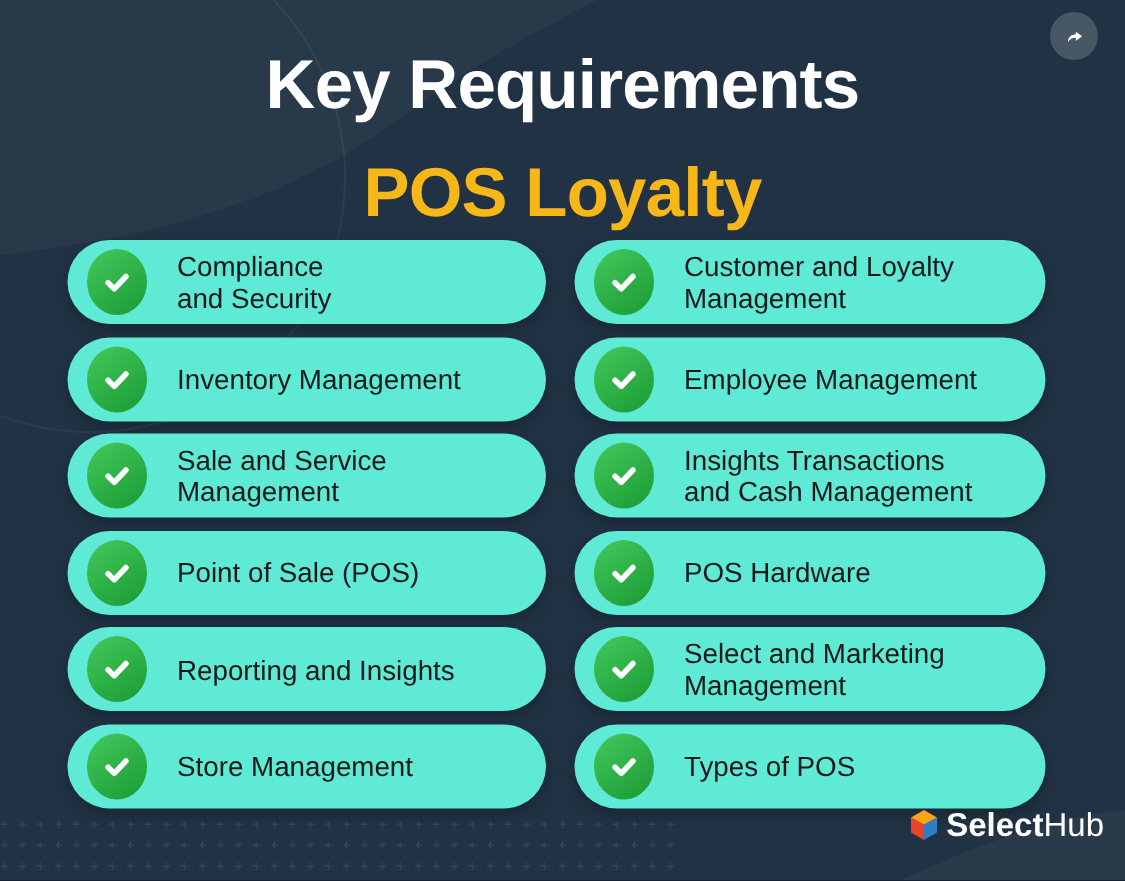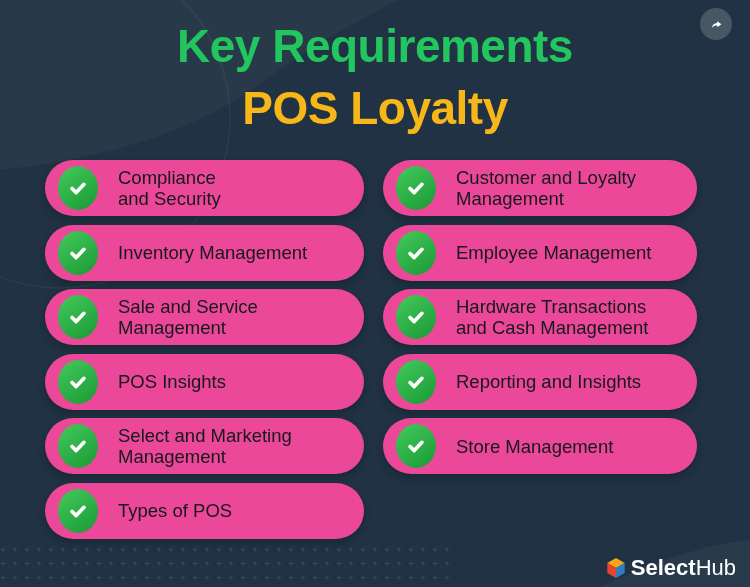--- a/index.html
+++ b/index.html
@@ -18,26 +18,26 @@
     pointer-events: none;
   }
   .header {
     position: absolute;
     top: 12px;
     left: 0;
     width: 100%;
     text-align: center;
   }
   .title {
-    margin: 6px;
+    margin: 16px;
     font-size: 46px;
     line-height: 56px;
     font-weight: 800;
     letter-spacing: -0.5px;
-    color: #22c55e;
+    color: #ffffff;
   }
   .subtitle {
     margin: 0;
     font-size: 46px;
     line-height: 56px;
     font-weight: 800;
     letter-spacing: -0.5px;
     color: #F8B719;
   }
   .share-btn {
@@ -59,21 +59,21 @@
     position: absolute;
     left: 45px;
     top: 160px;
     display: grid;
     grid-template-columns: 319px 314px;
     column-gap: 19px;
     row-gap: 8.6px;
     grid-auto-rows: 56px;
   }
   .card {
-    background: #ec4899;
+    background: #5eead4;
     border-radius: 28px;
     display: flex;
     align-items: center;
     box-shadow: 0 4px 9px rgba(0,0,0,0.22);
   }
   .check-circle {
     flex: none;
     width: 40px;
     height: 44px;
     margin-left: 13px;
@@ -87,21 +87,21 @@
     margin-left: 20px;
     margin-right: 10px;
     font-size: 18.5px;
     line-height: 21.5px;
     color: #15181c;
     white-space: pre-line;
   }
   .footer {
     position: absolute;
     right: 14px;
-    bottom: 8px;
+    bottom: 26px;
     display: flex;
     align-items: center;
     gap: 6px;
   }
   .brand-text {
     color: #ffffff;
     font-size: 22px;
     line-height: 22px;
   }
   .brand-bold { font-weight: 700; }
@@ -186,32 +186,40 @@
       <span class="card-label">Sale and Service
 Management</span>
     </div>
 
     <div class="card">
       <span class="check-circle">
         <svg width="22" height="22" viewBox="0 0 24 24">
             <path d="M5.5 12.5 L10 17 L18.5 8" fill="none" stroke="#ffffff" stroke-width="4" stroke-linecap="round" stroke-linejoin="round"></path>
           </svg>
       </span>
-      <span class="card-label">Hardware Transactions
+      <span class="card-label">Insights Transactions
 and Cash Management</span>
     </div>
 
-
-    <div class="card">
-      <span class="check-circle">
-        <svg width="22" height="22" viewBox="0 0 24 24">
-            <path d="M5.5 12.5 L10 17 L18.5 8" fill="none" stroke="#ffffff" stroke-width="4" stroke-linecap="round" stroke-linejoin="round"></path>
-          </svg>
-      </span>
-      <span class="card-label">POS Insights</span>
+    <div class="card">
+      <span class="check-circle">
+        <svg width="22" height="22" viewBox="0 0 24 24">
+            <path d="M5.5 12.5 L10 17 L18.5 8" fill="none" stroke="#ffffff" stroke-width="4" stroke-linecap="round" stroke-linejoin="round"></path>
+          </svg>
+      </span>
+      <span class="card-label">Point of Sale (POS)</span>
+    </div>
+
+    <div class="card">
+      <span class="check-circle">
+        <svg width="22" height="22" viewBox="0 0 24 24">
+            <path d="M5.5 12.5 L10 17 L18.5 8" fill="none" stroke="#ffffff" stroke-width="4" stroke-linecap="round" stroke-linejoin="round"></path>
+          </svg>
+      </span>
+      <span class="card-label">POS Hardware</span>
     </div>
 
     <div class="card">
       <span class="check-circle">
         <svg width="22" height="22" viewBox="0 0 24 24">
             <path d="M5.5 12.5 L10 17 L18.5 8" fill="none" stroke="#ffffff" stroke-width="4" stroke-linecap="round" stroke-linejoin="round"></path>
           </svg>
       </span>
       <span class="card-label">Reporting and Insights</span>
     </div>

